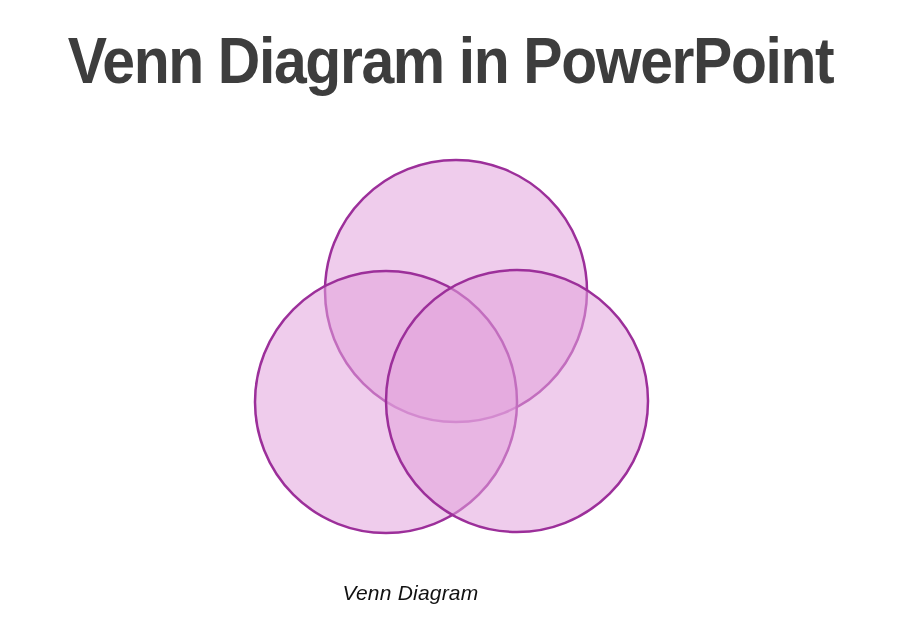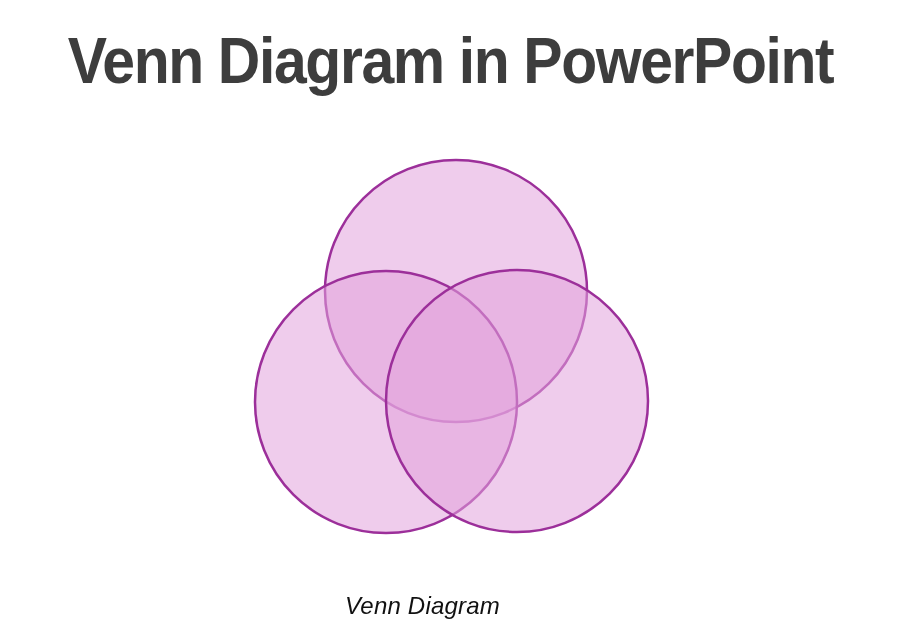--- a/index.html
+++ b/index.html
@@ -35,24 +35,24 @@
     top: 0;
     width: 901px;
     height: 626px;
     display: block;
   }
   .caption {
     position: absolute;
     top: 577px;
     left: 0;
     width: 813px;
-    margin: 16px;
+    margin: 4px;
     text-align: center;
     font-style: italic;
-    font-size: 24px;
+    font-size: 21px;
     line-height: 1.1;
     letter-spacing: 0.2px;
   }
 </style>
 </head>
 <body style="background: rgb(255, 255, 255);">
 
 <h1 class="page-title" style="color: rgb(61, 61, 61);">Venn Diagram in PowerPoint</h1>
 
 <svg class="venn-svg" viewBox="0 0 901 626" xmlns="http://www.w3.org/2000/svg" aria-hidden="true">

